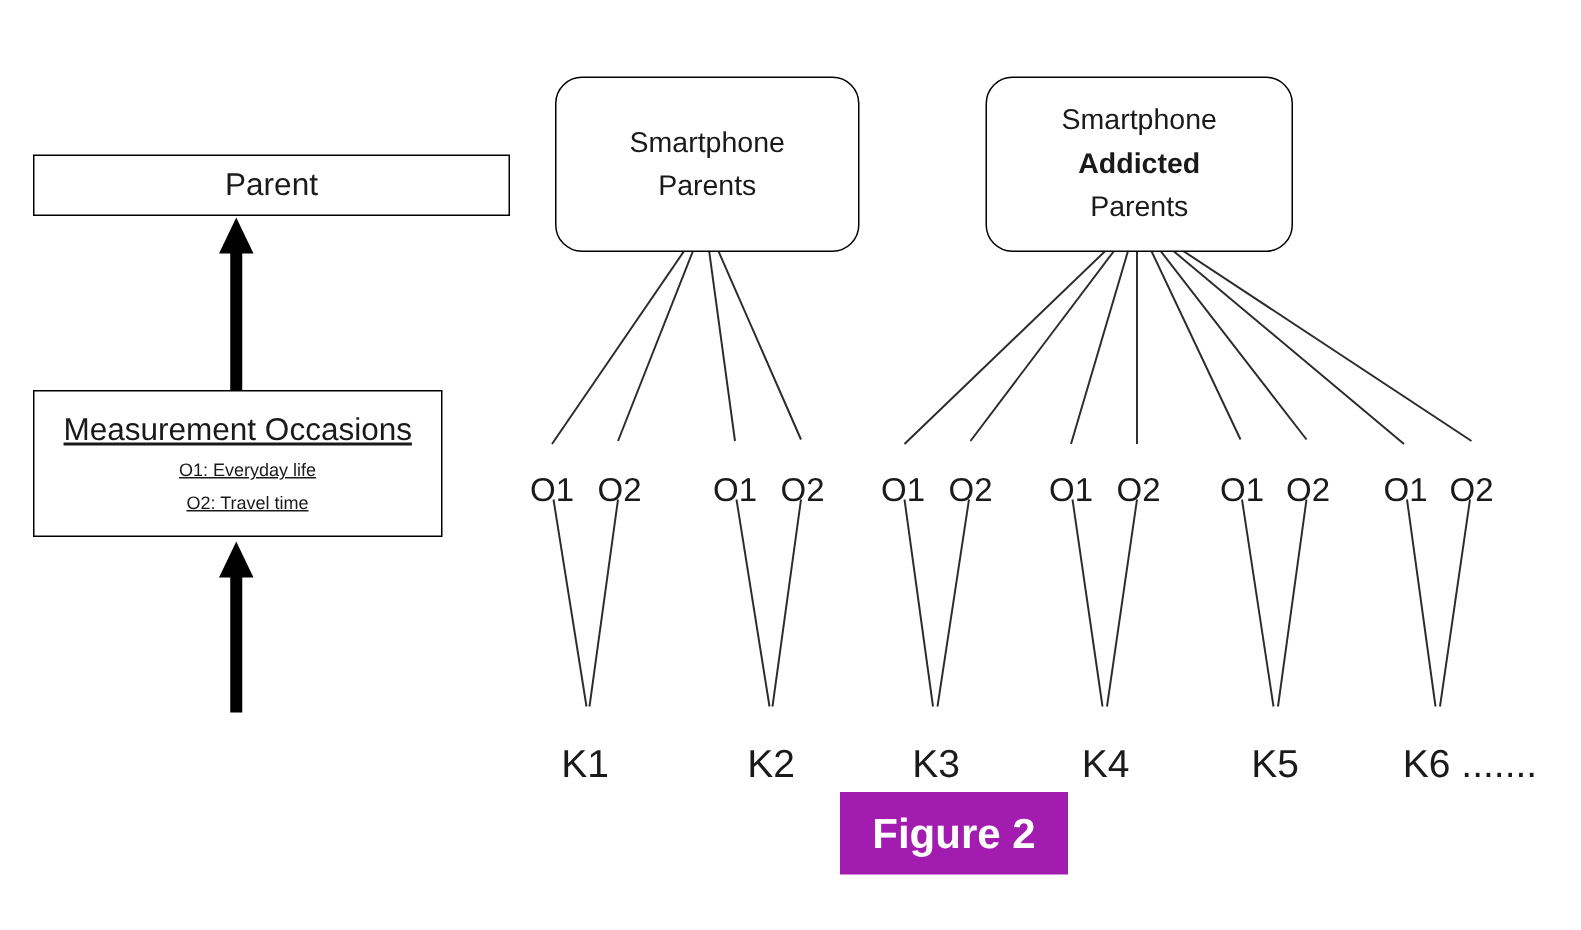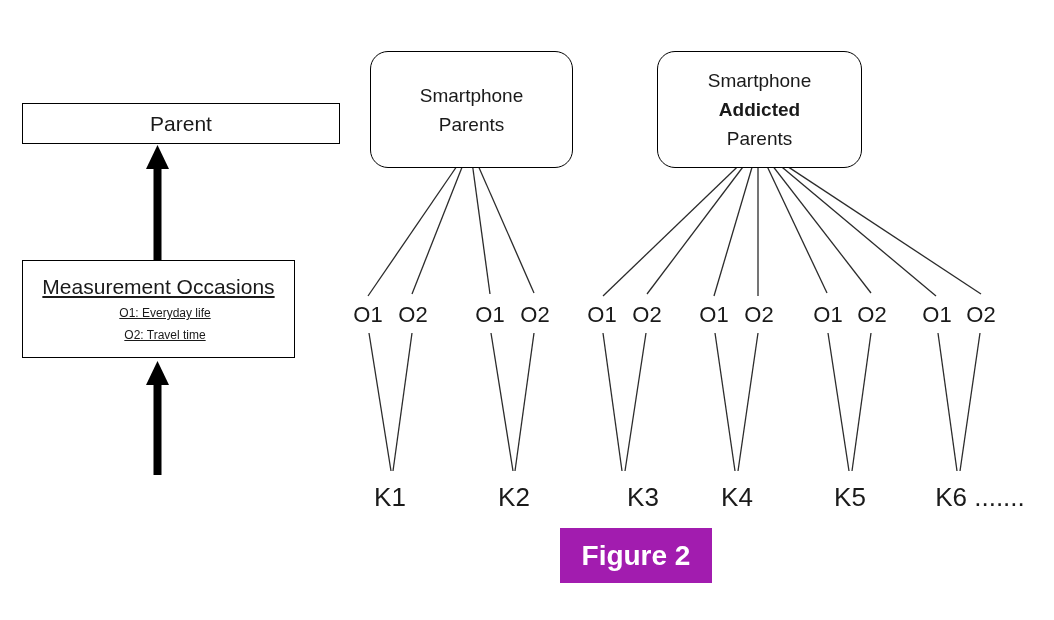--- a/index.html
+++ b/index.html
@@ -51,20 +51,21 @@
     margin-top: 24px;
   }
   .group-box.nonaddicted { left: 370px; width: 203px; }
   .group-box.addicted    { left: 657px; width: 205px; }
   .bold { font-weight: bold; }
   .node-label {
     position: absolute;
     transform: translateX(-50%);
     white-space: nowrap;
     color: #1a1a1a;
+    margin-top: 12px;
   }
   .occasion-label { top: 302px; font-size: 22px; }
   .kid-label      { top: 482px; font-size: 26px; }
   .caption {
     position: absolute;
     left: 560px; top: 528px; width: 152px; height: 55px;
     background: #a21caf;
     color: #ffffff;
     font-size: 28px;
     font-weight: bold;
@@ -153,21 +154,21 @@
   <span class="node-label occasion-label" style="left:647px">O2</span>
   <span class="node-label occasion-label" style="left:714px">O1</span>
   <span class="node-label occasion-label" style="left:759px">O2</span>
   <span class="node-label occasion-label" style="left:828px">O1</span>
   <span class="node-label occasion-label" style="left:872px">O2</span>
   <span class="node-label occasion-label" style="left:937px">O1</span>
   <span class="node-label occasion-label" style="left:981px">O2</span>
 
   <span class="node-label kid-label" style="left:390px">K1</span>
   <span class="node-label kid-label" style="left:514px">K2</span>
-  <span class="node-label kid-label" style="left:643px">K3</span>
+  <span class="node-label kid-label" style="left:624px">K3</span>
   <span class="node-label kid-label" style="left:737px">K4</span>
   <span class="node-label kid-label" style="left:850px">K5</span>
   <span class="node-label kid-label" style="left:980px">K6 .......</span>
 
   <div class="caption">
     <span>Figure 2</span>
   </div>
 
 </div>
 

